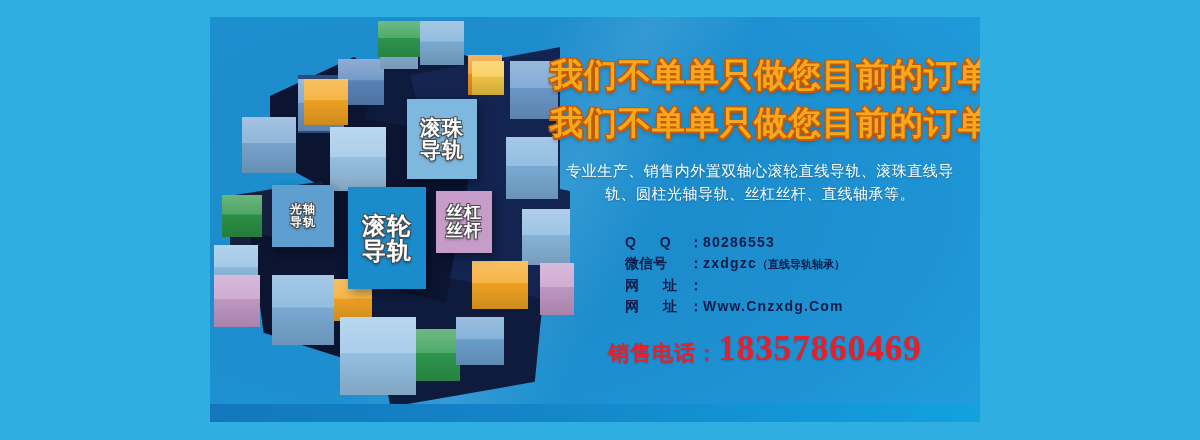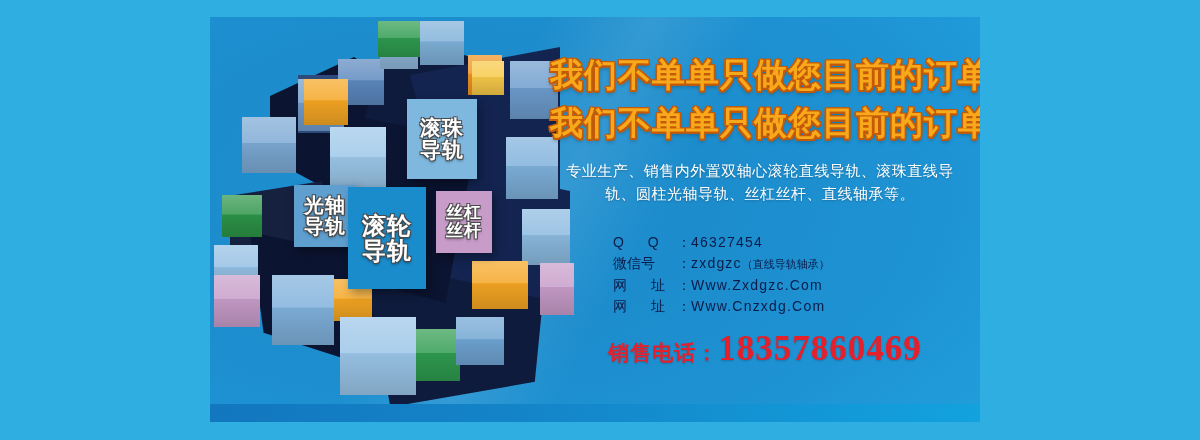--- a/index.html
+++ b/index.html
@@ -91,25 +91,25 @@
     position:absolute;left:10px;top:142px;width:400px;
     color:#FFFFFF;
     font-size:15px;
     line-height:23px;
     text-align:center;
     letter-spacing:.5px;
     text-shadow:0 1px 2px rgba(0,0,0,.25);
   }
 
   #contact{
-    position:absolute;left:63px;top:215px;width:360px;
+    position:absolute;left:75px;top:215px;width:360px;
     color:#0B1C4A;
     font-size:14px;
     line-height:21px;
-    font-weight:normal;
+    font-weight:bold;
   }
   .crow{display:flex;align-items:baseline;white-space:nowrap;}
   .clabel{
     display:inline-block;width:64px;flex:0 0 64px;
     letter-spacing:0;
   }
   .clabel.spread{letter-spacing:10px;}
   .ccolon{flex:0 0 12px;}
   .cval{letter-spacing:1.2px;}
   .cnote{font-size:11px;letter-spacing:0;}
@@ -218,21 +218,21 @@
 
       <div class="cube" style="left:120px;top:110px;width:56px;height:64px;background:#9CC7E9;">
           <div class="face glass"></div>
         </div>
 
       <div class="tile" style="left:197px;top:82px;width:70px;height:80px;background:#7FB8DF;font-size:21px;">
         <span>滚珠</span>
         <span>导轨</span>
       </div>
 
-      <div class="tile" style="left:62px;top:168px;width:62px;height:62px;background:#5E9FD0;font-size:20px;margin-left:22px;">
+      <div class="tile" style="left:62px;top:168px;width:62px;height:62px;background:#5E9FD0;font-size:12px;">
         <span>光轴</span>
         <span>导轨</span>
       </div>
 
       <div class="tile" style="left:138px;top:170px;width:78px;height:102px;background:#1A8BCB;font-size:24px;">
         <span>滚轮</span>
         <span>导轨</span>
       </div>
 
       <div class="tile" style="left:226px;top:174px;width:56px;height:62px;background:#C79CC9;font-size:17px;">
@@ -246,34 +246,33 @@
       <div class="headline" id="headline1">我们不单单只做您目前的订单</div>
       <div class="headline" id="headline2">我们不单单只做您目前的订单</div>
 
       <div class="desc">专业生产、销售内外置双轴心滚轮直线导轨、滚珠直线导轨、圆柱光轴导轨、丝杠丝杆、直线轴承等。</div>
 
       <div id="contact">
 
         <div class="crow">
           <span class="clabel spread">Q Q</span>
           <span class="ccolon">：</span>
-          <span class="cval">46327454</span>
+          <span class="cval">80286553</span>
         </div>
 
         <div class="crow">
           <span class="clabel">微信号</span>
           <span class="ccolon">：</span>
           <span class="cval">zxdgzc</span>
           <span class="cnote">（直线导轨轴承）</span>
         </div>
 
         <div class="crow">
           <span class="clabel spread">网 址</span>
           <span class="ccolon">：</span>
-          <span class="cval">Www.Zxdgzc.Com</span>
         </div>
 
         <div class="crow">
           <span class="clabel spread">网 址</span>
           <span class="ccolon">：</span>
           <span class="cval">Www.Cnzxdg.Com</span>
         </div>
       </div>
 
       <div id="phone">

